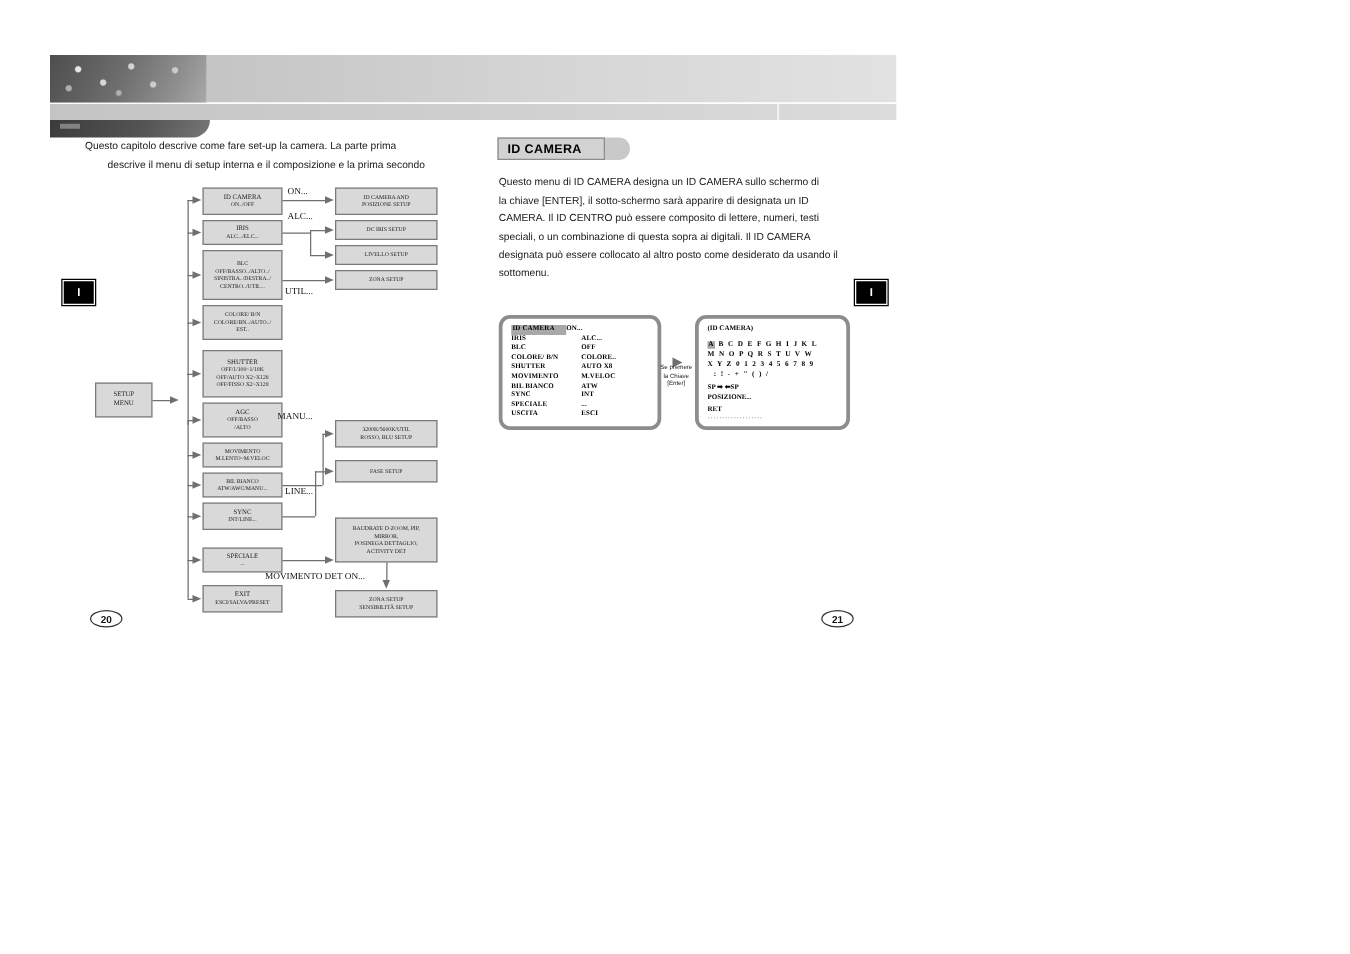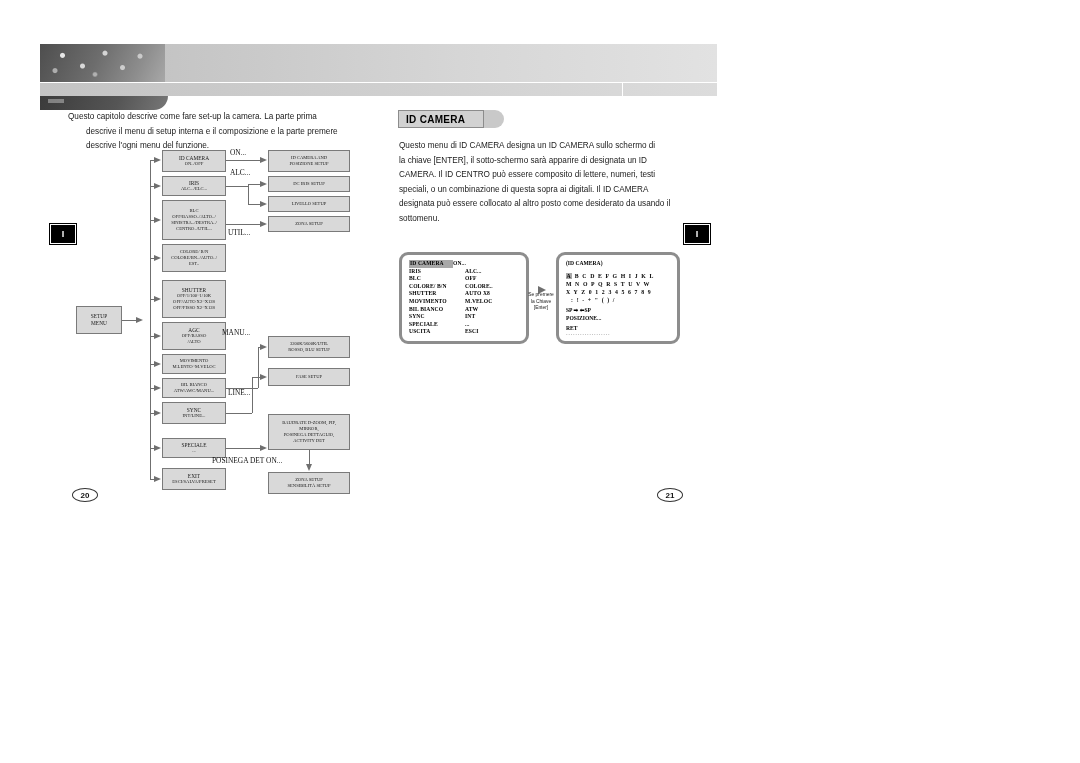--- a/index.html
+++ b/index.html
@@ -215,22 +215,21 @@
 
 <div id="page">
 
   <div id="header-band"></div>
   <div id="header-band-lower"></div>
   <div id="header-deco"></div>
   <div id="header-deco-tail"></div>
 
   <div id="left-intro" class="body-text">
     <div class="l1">Questo capitolo descrive come fare set-up la camera. La parte prima</div>
-    <div class="l2">descrive il menu di setup interna e il composizione e la parte premere</div>
-    <div class="l3">descrive l'ogni menu del funzione.</div>
+    <div class="l2">descrive il menu di setup interna e il composizione e la prima secondo</div>
   </div>
 
   <div id="marker-left" class="side-marker">I</div>
   <div id="pagenum-left" class="page-num">20</div>
 
   <div id="diagram">
 
     <div class="nbox" style="left:36px; top:160px; width:46px; height:28px;">
       <div class="t">SETUP</div>
       <div class="t">MENU</div>
@@ -382,21 +381,21 @@
     </div>
     <div class="conn h" style="left:186px; top:302px; width:35px;"></div>
     <div class="arrow-r" style="left:220px; top:298.5px;"></div>
 
     <div class="nbox" style="left:228px; top:326px; width:82px; height:22px;">
       <div class="t small">ZONA SETUP</div>
       <div class="t small">SENSIBILITÀ SETUP</div>
     </div>
     <div class="conn v" style="left:269px; top:304px; height:15px;"></div>
     <div class="arrow-d" style="left:265.5px; top:318px;"></div>
-    <div class="dlabel" style="left:172px; top:310px;">POSINEGA DET ON...</div>
+    <div class="dlabel" style="left:172px; top:310px;">MOVIMENTO DET ON...</div>
 
   </div>
 
   <div id="section-pill"></div>
   <div id="section-pill-box">ID CAMERA</div>
 
   <div id="right-intro" class="body-text">
     <div>Questo menu di ID CAMERA designa un ID CAMERA sullo schermo di</div>
     <div>la chiave [ENTER], il sotto-schermo sarà apparire di designata un ID</div>
     <div>CAMERA. Il ID CENTRO può essere composito di lettere, numeri, testi</div>

